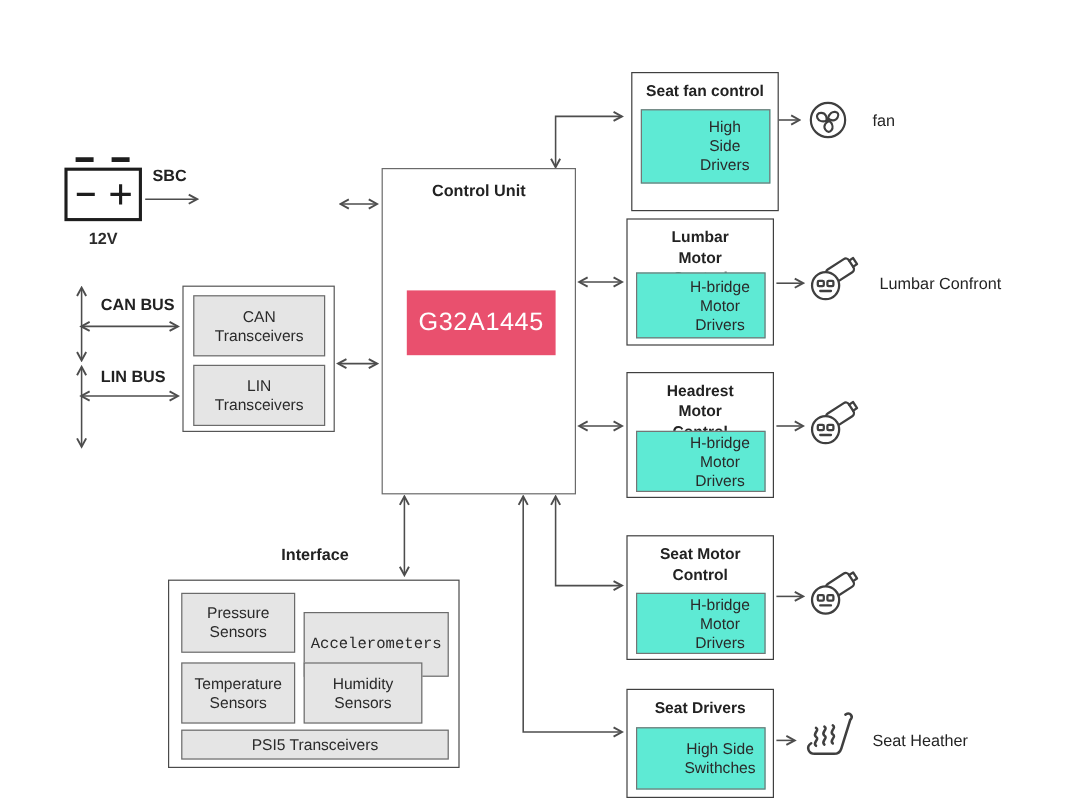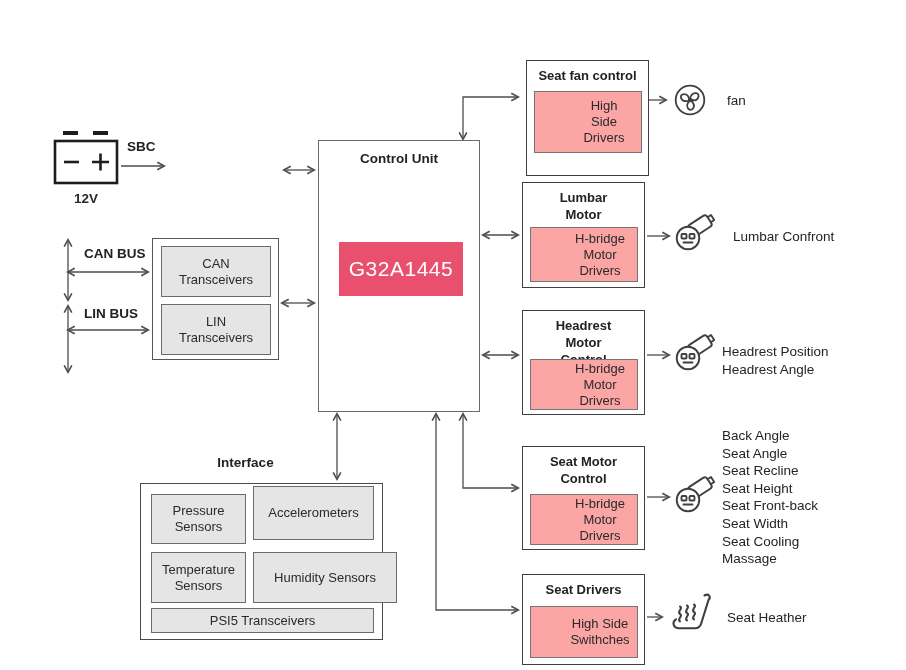--- a/index.html
+++ b/index.html
@@ -12,21 +12,21 @@
     position:absolute;border:1.5px solid #565656;background:#fff;box-sizing:border-box;
   }
   .center-flex{display:flex;align-items:center;justify-content:center;text-align:center;}
   .lbl{font-size:13px;line-height:16px;}
   .module-title{
     position:absolute;left:0;right:0;top:6px;text-align:center;
     font-size:13px;line-height:17px;font-weight:bold;color:#222;
   }
   .driver-box{
     position:absolute;left:7px;width:108px;box-sizing:border-box;
-    border:1.3px solid #757575;background:#fca5a5;
+    border:1.3px solid #757575;background:#5eead4;
     display:flex;align-items:center;justify-content:center;text-align:center;
     font-size:13px;line-height:16px;padding-left:32px;
   }
   .inner-box{
     position:absolute;border:1.3px solid #6b6b6b;background:#e5e5e5;box-sizing:border-box;
     display:flex;align-items:center;justify-content:center;text-align:center;
     font-size:13px;line-height:16px;
   }
   .chip{
     position:absolute;left:20px;top:101px;width:124px;height:54px;
@@ -97,32 +97,32 @@
     <div class="inner-box" style="left:8px;top:65px;width:110px;height:51px;">
       <span style="padding:0 12px;">LIN Transceivers</span>
     </div>
   </div>
 
   <div class="box" style="left:318px;top:140px;width:162px;height:272px;border-color:#6a6a6a;">
     <div class="module-title" style="top:9px;font-size:13.5px;">Control Unit</div>
     <div class="chip">G32A1445</div>
   </div>
 
-  <div class="title-top" style="left:124px;top:455px;width:243px;">Interface</div>
+  <div class="title-top" style="left:141px;top:455px;width:243px;">Interface</div>
   <div class="box" style="left:140px;top:483px;width:243px;height:157px;border-color:#4a4a4a;">
     <div class="inner-box" style="left:10px;top:10px;width:95px;height:50px;">
       <span style="padding:0 8px;">Pressure Sensors</span>
     </div>
-    <div class="inner-box" style="left:112px;top:2px;width:121px;height:54px;">
+    <div class="inner-box" style="left:112px;top:26px;width:121px;height:54px;font-family:Liberation Mono, monospace;">
       <span>Accelerometers</span>
     </div>
     <div class="inner-box" style="left:10px;top:68px;width:95px;height:51px;">
       <span style="padding:0 2px;">Temperature Sensors</span>
     </div>
-    <div class="inner-box" style="left:112px;top:68px;width:144px;height:51px;">
+    <div class="inner-box" style="left:112px;top:68px;width:99px;height:51px;">
       <span style="padding:0 18px;">Humidity Sensors</span>
     </div>
     <div class="inner-box" style="left:10px;top:124px;width:223px;height:25px;">
       <span>PSI5 Transceivers</span>
     </div>
   </div>
 
   <div class="box" style="left:526px;top:60px;width:123px;height:116px;border-color:#3f3f3f;">
     <div class="module-title">Seat fan control</div>
     <div class="driver-box" style="top:30px;height:62px;">
@@ -194,49 +194,35 @@
           <rect x="17" y="9" width="22" height="13" rx="3"></rect>
           <path d="M39,12.5 h4 v6 h-4"></path>
         </g>
         <circle cx="14" cy="26" r="11.3" fill="#fff"></circle>
         <rect x="7.5" y="22" width="5" height="4.5" rx="1"></rect>
         <rect x="15.5" y="22" width="5" height="4.5" rx="1"></rect>
         <path d="M9.5,30.5 h9"></path>
       </g>
     </svg>
   </div>
-  <div class="out-label" style="left:722px;top:343px;">
-    <div>Headrest Position</div>
-    <div>Headrest Angle</div>
-  </div>
 
   <div class="abs" style="left:674px;top:474px;">
     <svg width="48" height="42" viewBox="0 0 48 42">
       <g fill="none" stroke="#3f3f3f" stroke-width="1.9" stroke-linecap="round" stroke-linejoin="round">
         <g transform="rotate(-33 24 18)">
           <rect x="17" y="9" width="22" height="13" rx="3"></rect>
           <path d="M39,12.5 h4 v6 h-4"></path>
         </g>
         <circle cx="14" cy="26" r="11.3" fill="#fff"></circle>
         <rect x="7.5" y="22" width="5" height="4.5" rx="1"></rect>
         <rect x="15.5" y="22" width="5" height="4.5" rx="1"></rect>
         <path d="M9.5,30.5 h9"></path>
       </g>
     </svg>
   </div>
-  <div class="fn-list" style="left:722px;top:427px;">
-    <div>Back Angle</div>
-    <div>Seat Angle</div>
-    <div>Seat Recline</div>
-    <div>Seat Height</div>
-    <div>Seat Front-back</div>
-    <div>Seat Width</div>
-    <div>Seat Cooling</div>
-    <div>Massage</div>
-  </div>
 
   <div class="abs" style="left:668px;top:591px;">
     <svg width="46" height="44" viewBox="0 0 46 44">
       <g fill="none" stroke="#3f3f3f" stroke-width="2.1" stroke-linecap="round" stroke-linejoin="round">
         <path d="M36.5,4.5 c4,-2.5 7,1.5 4,4.5 l-7.5,24 c-0.9,2.8 -3,4.2 -6,4.2 H11 c-5.5,0 -7.5,-6 -3,-8.8"></path>
         <path d="M12,15.5 c3.5,2 -3.5,5 0,7.5 c3.5,2 -3.5,5 0,7.5"></path>
         <path d="M19,14.5 c3.5,2 -3.5,5 0,7.5 c3.5,2 -3.5,5 0,7.5"></path>
         <path d="M26,13.5 c3.5,2 -3.5,5 0,7.5 c3.5,2 -3.5,5 0,7.5"></path>
       </g>
     </svg>

